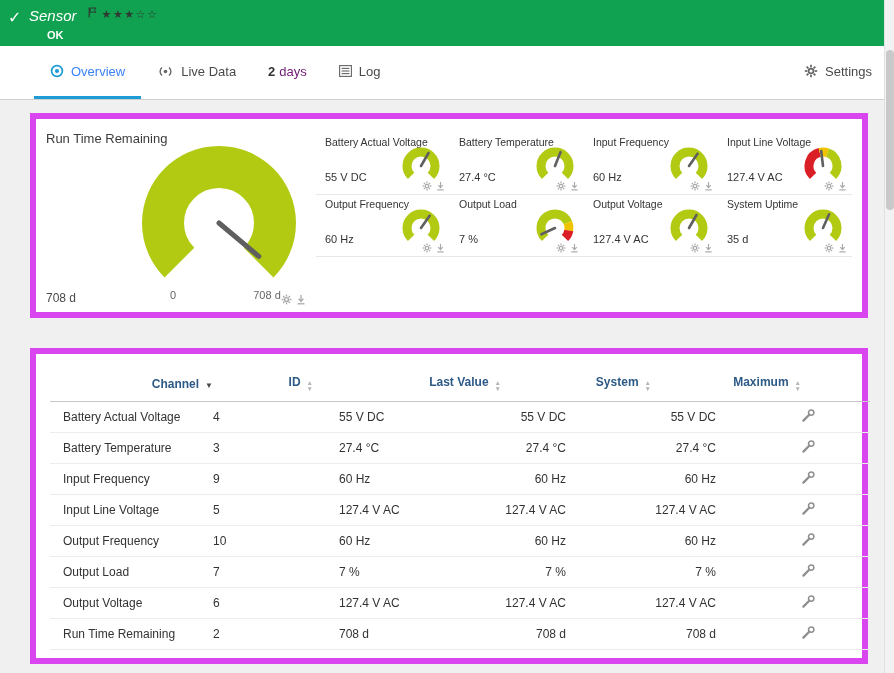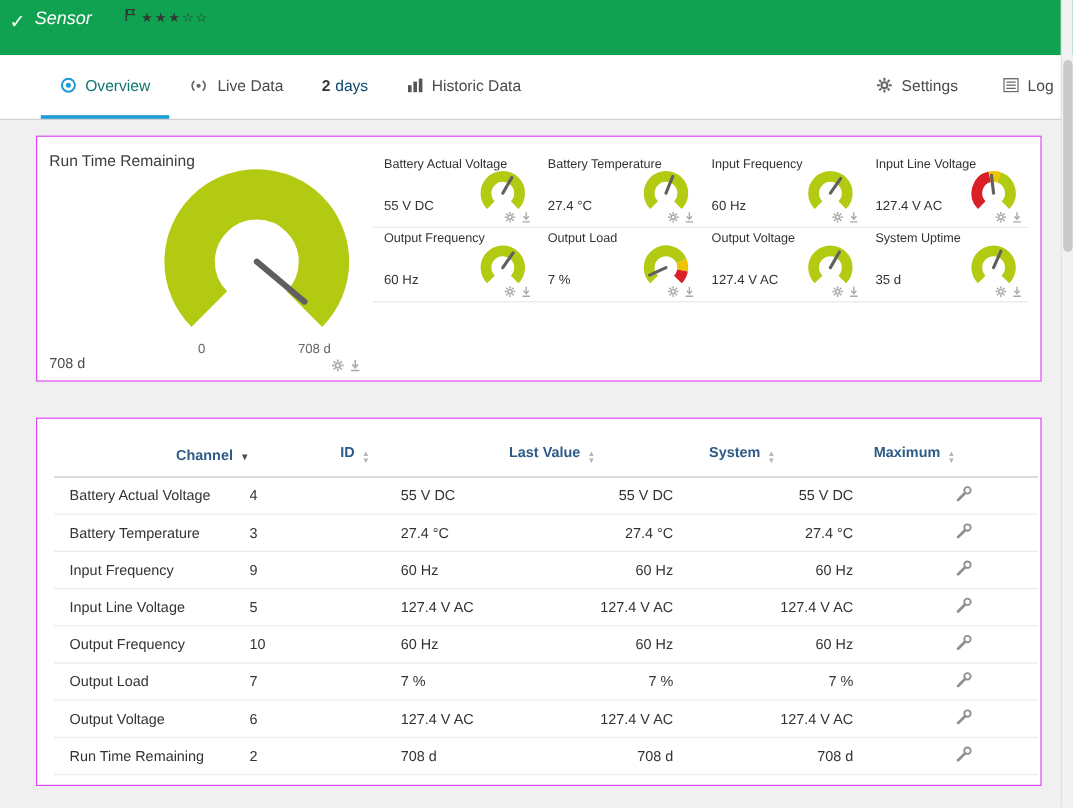--- a/index.html
+++ b/index.html
@@ -6,36 +6,36 @@
   body{
     width:894px;height:673px;position:relative;overflow:hidden;
     background:#f0f0f0;
     font-family:"Liberation Sans","DejaVu Sans",sans-serif;
     -webkit-font-smoothing:antialiased;
   }
   
   .topbar{background:#10a251;height:46px;box-sizing:border-box;display:flex;align-items:flex-start;padding:7px 0 0 8px;color:#fff;}
   .check{font-size:16px;font-weight:bold;width:21px;margin-top:1px;}
   .titlerow{display:flex;align-items:flex-start;}
-  .type{font-style:italic;font-size:15px;margin-right:20px;}
+  .type{font-style:italic;font-size:15px;margin-right:4px;}
   .sensor-title{font-size:15px;font-weight:600;}
   .flag{margin:0 5px 0 7px;line-height:10px;}
   .stars{font-size:11px;color:#2f3a32;letter-spacing:1.5px;margin-top:1px;cursor:pointer;}
   .status-ok{font-size:11px;font-weight:bold;margin:5px 0 0 18px;}
   
   .tabbar{background:#fff;height:54px;box-sizing:border-box;display:flex;align-items:stretch;padding:0 0 0 34px;border-bottom:1px solid #cfcfcf;}
   .tab{display:flex;align-items:center;gap:7px;padding:0 16px;font-size:13px;color:#4a4a4a;border-bottom:3px solid transparent;cursor:pointer;white-space:nowrap;}
-  .tab.active{color:#0f766e;border-bottom-color:#1d9bd4;}
+  .tab.active{color:#3b82f6;border-bottom-color:#1d9bd4;}
   .tab .tnum{font-weight:bold;color:#333;}
-  .tab .tword{color:#0c4a6e;margin-left:4px;}
+  .tab .tword{color:#701a75;margin-left:4px;}
   .tab.push-right{margin-left:auto;margin-right:6px;}
   .tab svg{flex:none;}
   
   .content{padding:13px 26px 0 30px;}
-  .panel{background:#fff;border:1px solid #d946ef;box-sizing:border-box;}
+  .panel{background:#fff;border:6px solid #d946ef;box-sizing:border-box;}
   .gauges-panel{height:205px;display:flex;margin-bottom:30px;}
   .main-section{width:280px;flex:none;position:relative;}
   .main-gauge-title{position:absolute;top:12px;left:10px;font-size:13px;color:#3c3c3c;}
   #main-gauge-svg{position:absolute;top:16px;left:78px;}
   .main-gauge-value{position:absolute;left:10px;bottom:7px;font-size:12px;color:#4a4a4a;}
   .gicons{display:flex;gap:4px;align-items:flex-end;opacity:.85;}
   .gicons span{cursor:pointer;line-height:0;}
   .main-icons{position:absolute;right:10px;bottom:7px;}
   .gauge-grid{flex:1;display:grid;grid-template-columns:repeat(4,1fr);grid-auto-rows:62px;margin:14px 10px 0 0;}
   .gcell{position:relative;border-bottom:1px solid #e8e8e8;padding:3px 4px 0 9px;box-sizing:border-box;}
@@ -68,20 +68,21 @@
     <div class="titlerow">
       <span class="type">Sensor</span>
       <span class="flag">
         <svg width="9" height="11" viewBox="0 0 9 11">
             <line x1="1.2" y1="0.5" x2="1.2" y2="10.5" stroke="#2e3a31" stroke-width="1.2"></line>
             <path d="M2.2 1 H8 L6.3 3.1 L8 5.2 H2.2 Z" fill="none" stroke="#2e3a31" stroke-width="1"></path>
           </svg>
       </span>
       <span class="stars" id="stars">★★★☆☆</span>
     </div>
+    <div class="status-ok">OK</div>
   </div>
 </div>
 
 <div class="tabbar" id="tabbar">
     <div class="tab active">
       <svg width="14" height="14" viewBox="0 0 14 14">
         <circle cx="7" cy="7" r="5.4" fill="none" stroke="#1d9bd4" stroke-width="1.7"></circle>
         <circle cx="7" cy="7" r="2.1" fill="#1d9bd4"></circle>
       </svg>
       <span>Overview</span>
@@ -90,51 +91,43 @@
       <svg width="17" height="13" viewBox="0 0 17 13">
         <circle cx="8.5" cy="6.5" r="1.8" fill="#666"></circle>
         <path d="M5 2.5 A5.2 5.2 0 0 0 5 10.5 M12 2.5 A5.2 5.2 0 0 1 12 10.5" fill="none" stroke="#666" stroke-width="1.4"></path>
       </svg>
       <span>Live Data</span>
     </div>
     <div class="tab">
       <span><span class="tnum">2</span><span class="tword">days</span></span>
     </div>
     <div class="tab">
-      <svg width="14" height="12" viewBox="0 0 14 12">
-        <rect x="1" y="6" width="3" height="6" fill="#555"></rect>
-        <rect x="5.5" y="3" width="3" height="9" fill="#555"></rect>
-        <rect x="10" y="0.5" width="3" height="11.5" fill="#555"></rect>
+      <svg width="13" height="12" viewBox="0 0 13 12">
+        <rect x="0.6" y="0.6" width="11.8" height="10.8" fill="none" stroke="#666" stroke-width="1.1"></rect>
+        <line x1="2.6" y1="3.4" x2="10.4" y2="3.4" stroke="#666" stroke-width="1.1"></line>
+        <line x1="2.6" y1="6" x2="10.4" y2="6" stroke="#666" stroke-width="1.1"></line>
+        <line x1="2.6" y1="8.6" x2="10.4" y2="8.6" stroke="#666" stroke-width="1.1"></line>
       </svg>
-      <span>Historic Data</span>
+      <span>Log</span>
     </div>
     <div class="tab push-right">
       <svg width="14" height="14" viewBox="0 0 12 12">
         <g stroke="#666" stroke-width="1.5" fill="none">
           <circle cx="6" cy="6" r="2.1"></circle>
           <line x1="9.2" y1="6.0" x2="11.3" y2="6.0"></line>
           <line x1="8.3" y1="8.3" x2="9.7" y2="9.7"></line>
           <line x1="6.0" y1="9.2" x2="6.0" y2="11.3"></line>
           <line x1="3.7" y1="8.3" x2="2.3" y2="9.7"></line>
           <line x1="2.8" y1="6.0" x2="0.7" y2="6.0"></line>
           <line x1="3.7" y1="3.7" x2="2.3" y2="2.3"></line>
           <line x1="6.0" y1="2.8" x2="6.0" y2="0.7"></line>
           <line x1="8.3" y1="3.7" x2="9.7" y2="2.3"></line>
         </g>
       </svg>
       <span>Settings</span>
-    </div>
-    <div class="tab">
-      <svg width="13" height="12" viewBox="0 0 13 12">
-        <rect x="0.6" y="0.6" width="11.8" height="10.8" fill="none" stroke="#666" stroke-width="1.1"></rect>
-        <line x1="2.6" y1="3.4" x2="10.4" y2="3.4" stroke="#666" stroke-width="1.1"></line>
-        <line x1="2.6" y1="6" x2="10.4" y2="6" stroke="#666" stroke-width="1.1"></line>
-        <line x1="2.6" y1="8.6" x2="10.4" y2="8.6" stroke="#666" stroke-width="1.1"></line>
-      </svg>
-      <span>Log</span>
     </div>
   </div>
 
 <div class="content">
 
   <div class="panel gauges-panel">
     <div class="main-section">
       <div class="main-gauge-title">Run Time Remaining</div>
       <div id="main-gauge-svg"><svg width="210" height="170" viewBox="0 0 210 170">
             <path d="M 65.40 127.60 A 56 56 0 1 1 144.60 127.60" fill="none" stroke="#b3ca12" stroke-width="42"></path>

